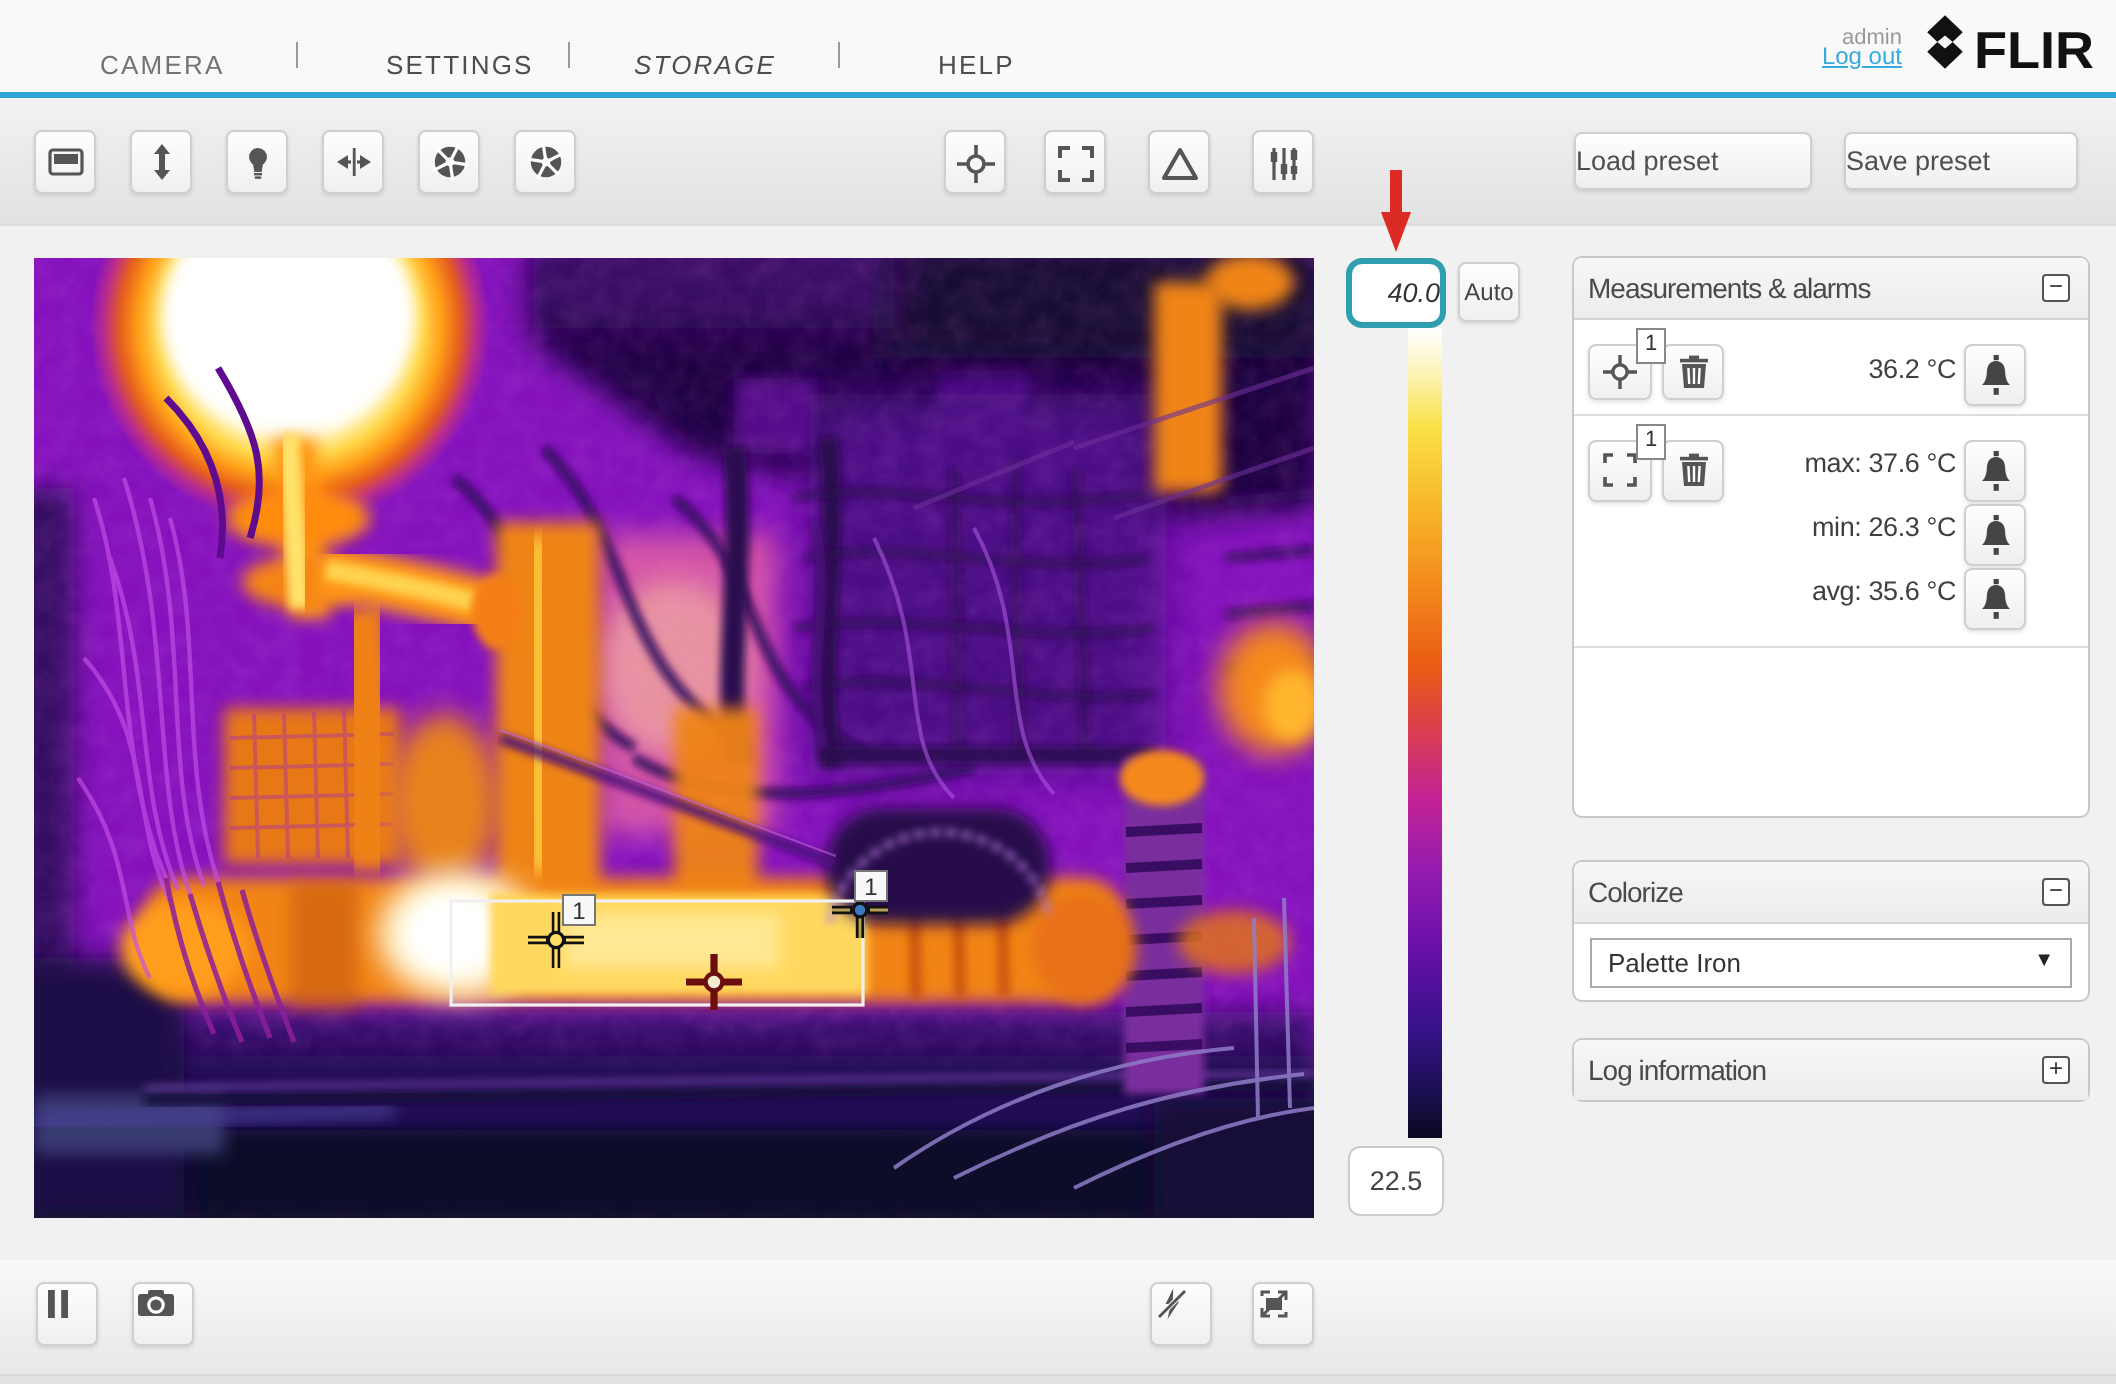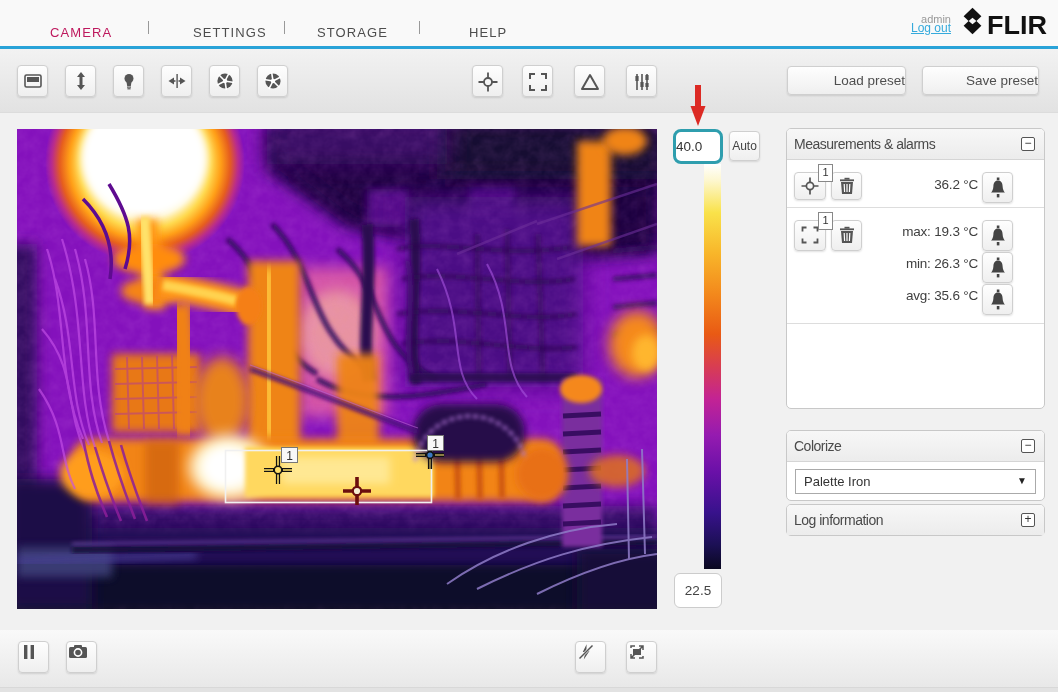--- a/index.html
+++ b/index.html
@@ -9,27 +9,27 @@
 #nav{left:0;top:0;width:1058px;height:46px;background:#f9f9f9;}
 #navline{left:0;top:46px;width:1058px;height:3px;background:#2aa3d8;}
 #navtri{left:76px;top:49px;width:0;height:0;border-left:5px solid transparent;border-right:5px solid transparent;border-top:5px solid #2aa3d8;}
 .tab{top:25px;font-size:13px;letter-spacing:1.1px;color:#4d4d4d;}
 .tabsep{top:21px;width:1px;height:13px;background:#999;}
 
 #toolbar{left:0;top:49px;width:1058px;height:63px;background:linear-gradient(#f2f2f2,#e2e2e2);border-bottom:1px solid #dcdcdc;}
 .btn{background:linear-gradient(#fefefe,#efefef);border:1px solid #cfcfcf;border-radius:4px;box-shadow:0 1px 2px rgba(0,0,0,0.12);box-sizing:border-box;}
 .ibtn{width:31px;height:32px;top:65px;}
 .ibtn svg{display:block;margin:auto;margin-top:5px;}
-.pbtn{top:66px;height:29px;font-size:13.5px;color:#4f4f4f;text-align:right;line-height:28px;}
+.pbtn{top:66px;height:29px;font-size:13.5px;color:#4f4f4f;text-align:left;line-height:28px;}
 
 #botbar{left:0;top:630px;width:1058px;height:57px;background:linear-gradient(#f9f9f9,#e8e8e8);}
 #botstrip{left:0;top:687px;width:1058px;height:5px;background:#e2e2e2;border-top:1px solid #d8d8d8;}
 .bbtn{width:31px;height:32px;top:641px;}
 
-#maxbox{left:673px;top:129px;width:50px;height:35px;background:#fff;border:3px solid #2f9eae;border-radius:8px;box-sizing:border-box;text-align:left;line-height:29px;font-size:13.5px;color:#333;}
+#maxbox{left:673px;top:129px;width:50px;height:35px;background:#fff;border:3px solid #2f9eae;border-radius:8px;box-sizing:border-box;text-align:right;line-height:29px;font-size:13.5px;color:#333;font-style:italic;}
 #autobtn{left:729px;top:131px;width:31px;height:30px;font-size:12px;color:#444;text-align:center;line-height:29px;}
 #gradbar{left:704px;top:164px;width:17px;height:405px;background:linear-gradient(#ffffff 0%,#fdf7d0 4%,#f9e24a 12%,#f8b62a 22%,#f3891c 32%,#e95a14 42%,#d83d52 50%,#c32394 58%,#951bb0 67%,#6a10a8 76%,#38128c 86%,#1c1055 94%,#0a0820 100%);}
 #minbox{left:674px;top:573px;width:48px;height:35px;background:#fff;border:1px solid #ccc;border-radius:6px;box-sizing:border-box;text-align:center;line-height:33px;font-size:13.5px;color:#444;}
 
 .panel{left:786px;width:259px;background:#fff;border:1px solid #c8c8c8;border-radius:5px;box-sizing:border-box;}
 .phead{height:30px;background:linear-gradient(#f7f7f7,#ececec);border-bottom:1px solid #d5d5d5;border-radius:4px 4px 0 0;position:relative;}
 .phead .ptitle{position:absolute;left:7px;top:7px;font-size:14px;letter-spacing:-0.5px;color:#4a4a4a;}
 .pm{position:absolute;right:9px;top:8px;width:14px;height:14px;border:1px solid #555;border-radius:2px;background:#fff;box-sizing:border-box;text-align:center;line-height:11px;font-size:12px;color:#333;}
 .mrow{position:relative;border-bottom:1px solid #ddd;}
 .temp{position:absolute;right:66px;font-size:13.5px;letter-spacing:-0.2px;color:#3f3f3f;text-align:left;}
@@ -40,23 +40,23 @@
 
 #admin{right:107px;top:13px;font-size:11px;color:#999;}
 #logout{right:107px;top:21px;font-size:12px;color:#35aadc;text-decoration:underline;}
 #flirtext{left:987px;top:10px;font-size:26px;font-weight:bold;color:#111;transform:scaleX(1.04);transform-origin:left;}
 </style>
 </head>
 <body>
 <div id="nav" class="abs"></div>
 <div id="navline" class="abs"></div>
 <div id="navtri" class="abs"></div>
-<div class="abs tab" style="left:50px;color:#be185d;">CAMERA</div>
+<div class="abs tab" style="left:50px;color:#737373;">CAMERA</div>
 <div class="abs tab" style="left:181px;margin-left:12px;">SETTINGS</div>
-<div class="abs tab" style="left:317px;">STORAGE</div>
+<div class="abs tab" style="left:317px;font-style:italic;">STORAGE</div>
 <div class="abs tab" style="left:469px;">HELP</div>
 <div class="abs tabsep" style="left:148px;"></div>
 <div class="abs tabsep" style="left:284px;"></div>
 <div class="abs tabsep" style="left:419px;"></div>
 <div id="admin" class="abs">admin</div>
 <div id="logout" class="abs">Log out</div>
 <div id="flirlogo" class="abs" style="left:962px;top:5px;">
 <svg width="21" height="32" viewBox="0 0 26 35">
 <path d="M13 1 L24 11.5 L13 22 L2 11.5 Z" fill="#111"></path>
 <path d="M13 13 L24 23.5 L13 34 L2 23.5 Z" fill="#111"></path>
@@ -409,21 +409,21 @@
       </div>
     <div class="badge" style="left:31px;top:4px;">1</div>
     <div class="sq" style="left:44px;top:12px;width:31px;height:31px;">
         <svg width="18" height="20" viewBox="0 0 18 20" style="display:block;margin:4px auto;">
           <path d="M3 6 L15 6 L14 18 L4 18 Z" fill="#555"></path>
           <rect x="2" y="3.4" width="14" height="1.8" fill="#555"></rect>
           <rect x="6.5" y="1.8" width="5" height="1.8" fill="#555"></rect>
           <path d="M6.2 8 L6.6 16 M9 8 L9 16 M11.8 8 L11.4 16" stroke="#fff" stroke-width="1.2"></path>
         </svg>
       </div>
-    <div class="temp" style="top:16px;">max: 19.3 °C</div>
+    <div class="temp" style="top:16px;">max: 37.6 °C</div>
     <div class="bell btn" style="top:12px;">
         <svg width="18" height="22" viewBox="0 0 18 22">
           <rect x="7.8" y="0.5" width="2.6" height="2.6" fill="#444"></rect>
           <path d="M9 3.5 C5.8 3.5 4.5 6 4.4 9.2 C4.3 12.8 3 14.5 2 15.5 L16 15.5 C15 14.5 13.7 12.8 13.6 9.2 C13.5 6 12.2 3.5 9 3.5 Z" fill="#444"></path>
           <rect x="7.8" y="17" width="2.6" height="3.4" fill="#444"></rect>
         </svg>
       </div>
     <div class="temp" style="top:48px;">min: 26.3 °C</div>
     <div class="bell btn" style="top:44px;">
         <svg width="18" height="22" viewBox="0 0 18 22">
@@ -449,21 +449,21 @@
   <div class="phead">
       <span class="ptitle">Colorize</span>
       <span class="pm">−</span>
     </div>
   <div style="position:absolute;left:8px;top:38px;width:241px;height:25px;border:1px solid #aaa;background:#fff;box-sizing:border-box;">
     <span style="position:absolute;left:8px;top:4px;font-size:13px;color:#333;">Palette Iron</span>
     <span style="position:absolute;right:8px;top:5px;font-size:10px;color:#222;">▼</span>
   </div>
 </div>
 
-<div class="abs panel" style="top:504px;height:32px;background:linear-gradient(#f7f7f7,#ececec);">
+<div class="abs panel" style="top:519px;height:32px;background:linear-gradient(#f7f7f7,#ececec);">
   <div class="phead" style="border-bottom:none;">
       <span class="ptitle">Log information</span>
       <span class="pm">+</span>
     </div>
 </div>
 
 <div id="botbar" class="abs"></div>
 <div id="botstrip" class="abs"></div>
 <div class="abs btn bbtn" style="left:18px;"><svg width="20" height="20" viewBox="0 0 20 20">
       <rect x="5" y="3" width="3.4" height="14" fill="#555"></rect>

